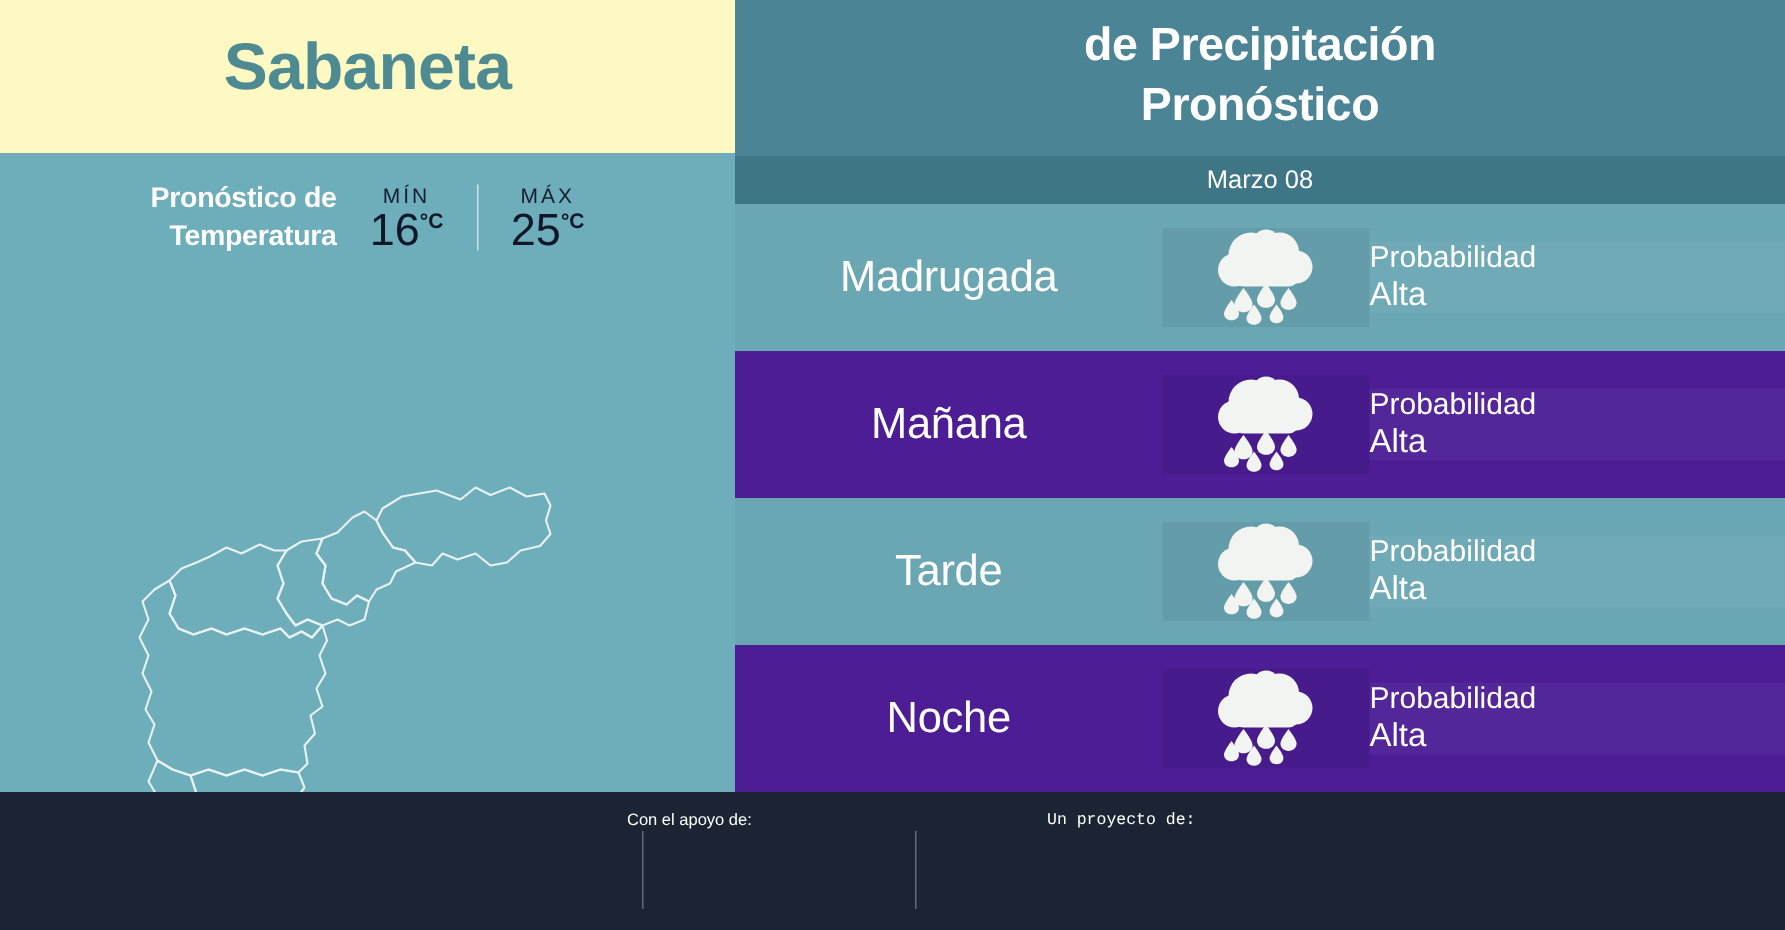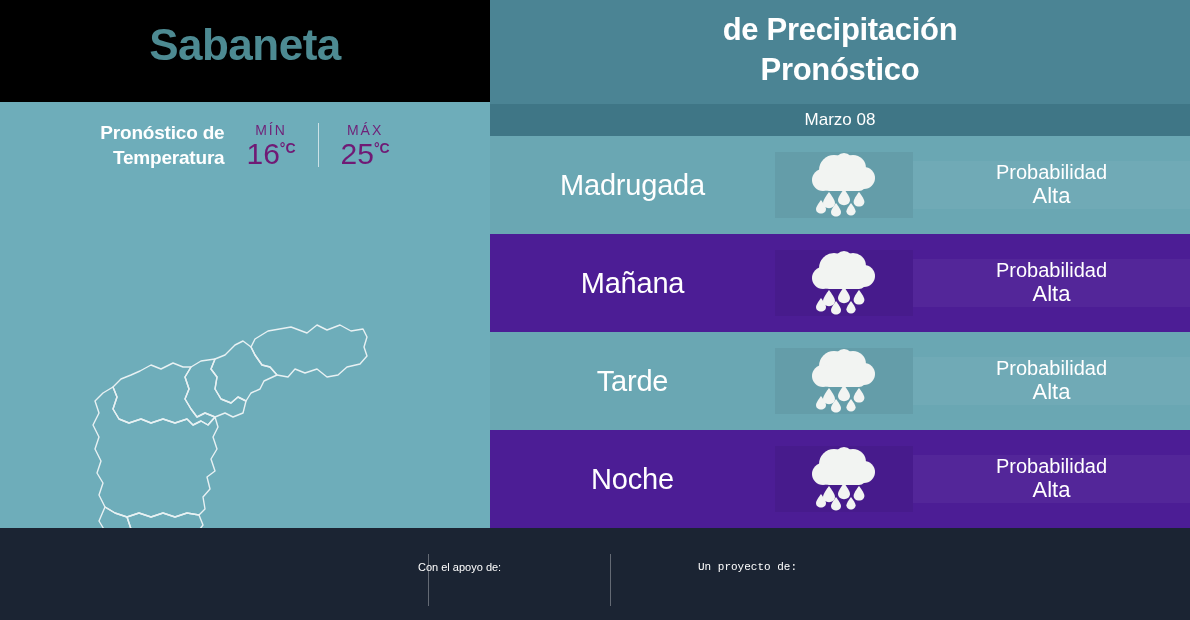--- a/index.html
+++ b/index.html
@@ -23,21 +23,21 @@
   #left-panel {
     position: absolute;
     left: 0; top: 0;
     width: 490px;
     height: 528px;
   }
   #left-title-band {
     position: absolute;
     left: 0; top: 0;
     width: 490px; height: 102px;
-    background: #000000;
+    background: #fef9c3;
   }
   #city-name {
     position: absolute;
     left: 0; top: 20px;
     width: 490px;
     text-align: center;
     font-size: 44px;
     font-weight: bold;
     color: #4d8a92;
     letter-spacing: -0.5px;
@@ -60,21 +60,21 @@
   #temp-label {
     text-align: right;
     color: #ffffff;
     font-size: 19px;
     font-weight: bold;
     line-height: 1.33;
     letter-spacing: -0.2px;
   }
   .temp-block {
     text-align: center;
-    color: #701a75;
+    color: #0f172a;
   }
   .temp-cap {
     font-size: 14px;
     letter-spacing: 2px;
     font-weight: 400;
     opacity: 0.95;
   }
   .temp-val {
     font-size: 30px;
     font-weight: 400;
@@ -171,21 +171,21 @@
   .cell-icon {
     width: 138px;
     display: flex;
     align-items: center;
     justify-content: center;
   }
   .frow.light .cell-icon { background: rgba(0,0,0,0.055); }
   .frow.dark  .cell-icon { background: rgba(0,0,0,0.055); }
   .cell-prob {
     width: 277px;
-    text-align: center;
+    text-align: left;
     color: #ffffff;
     line-height: 1.12;
   }
   .frow.light .cell-prob { background: rgba(255,255,255,0.045); }
   .frow.dark  .cell-prob { background: rgba(255,255,255,0.045); }
   .prob-top {
     font-size: 20px;
     font-weight: 400;
   }
   .prob-bottom {
@@ -199,21 +199,20 @@
     left: 0; top: 528px;
     width: 1190px; height: 92px;
     background: #1b2433;
   }
   .foot-caption {
     position: absolute;
     color: #ffffff;
     font-size: 11px;
     font-weight: 400;
     white-space: nowrap;
-    margin-top: 20px;
   }
   #cap-apoyo { left: 418px; top: 13px; }
   #cap-proyecto { left: 698px; top: 13px; font-family: Liberation Mono, monospace; }
   .foot-sep {
     position: absolute;
     top: 26px;
     width: 1px; height: 52px;
     background: rgba(255,255,255,0.32);
   }
   #sep-1 { left: 428px; }

